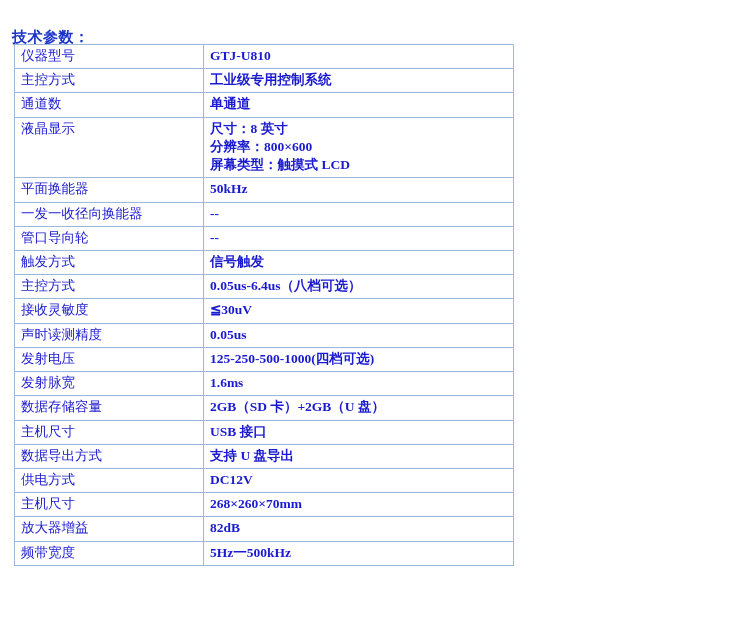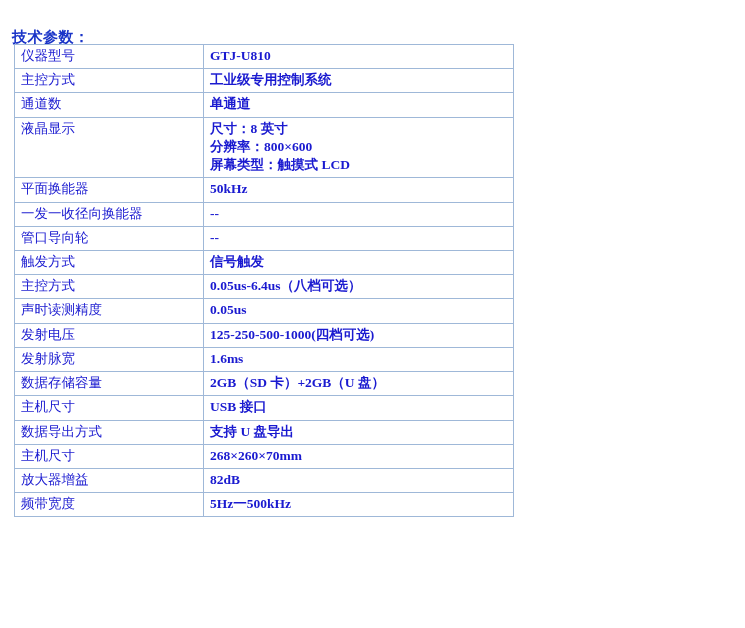--- a/index.html
+++ b/index.html
@@ -104,20 +104,24 @@
       </tr>
       <tr>
         <td class="label">触发方式</td>
         <td class="value">信号触发</td>
       </tr>
       <tr>
         <td class="label">主控方式</td>
         <td class="value">0.05us-6.4us（八档可选）</td>
       </tr>
       <tr>
+        <td class="label">接收灵敏度</td>
+        <td class="value">≦30uV</td>
+      </tr>
+      <tr>
         <td class="label">声时读测精度</td>
         <td class="value">0.05us</td>
       </tr>
       <tr>
         <td class="label">发射电压</td>
         <td class="value">125-250-500-1000(四档可选)</td>
       </tr>
       <tr>
         <td class="label">发射脉宽</td>
         <td class="value">1.6ms</td>
@@ -128,20 +132,24 @@
       </tr>
       <tr>
         <td class="label">主机尺寸</td>
         <td class="value">USB 接口</td>
       </tr>
       <tr>
         <td class="label">数据导出方式</td>
         <td class="value">支持 U 盘导出</td>
       </tr>
       <tr>
+        <td class="label">供电方式</td>
+        <td class="value">DC12V</td>
+      </tr>
+      <tr>
         <td class="label">主机尺寸</td>
         <td class="value">268×260×70mm</td>
       </tr>
       <tr>
         <td class="label">放大器增益</td>
         <td class="value">82dB</td>
       </tr>
       <tr>
         <td class="label">频带宽度</td>
         <td class="value">5Hz一500kHz</td>

